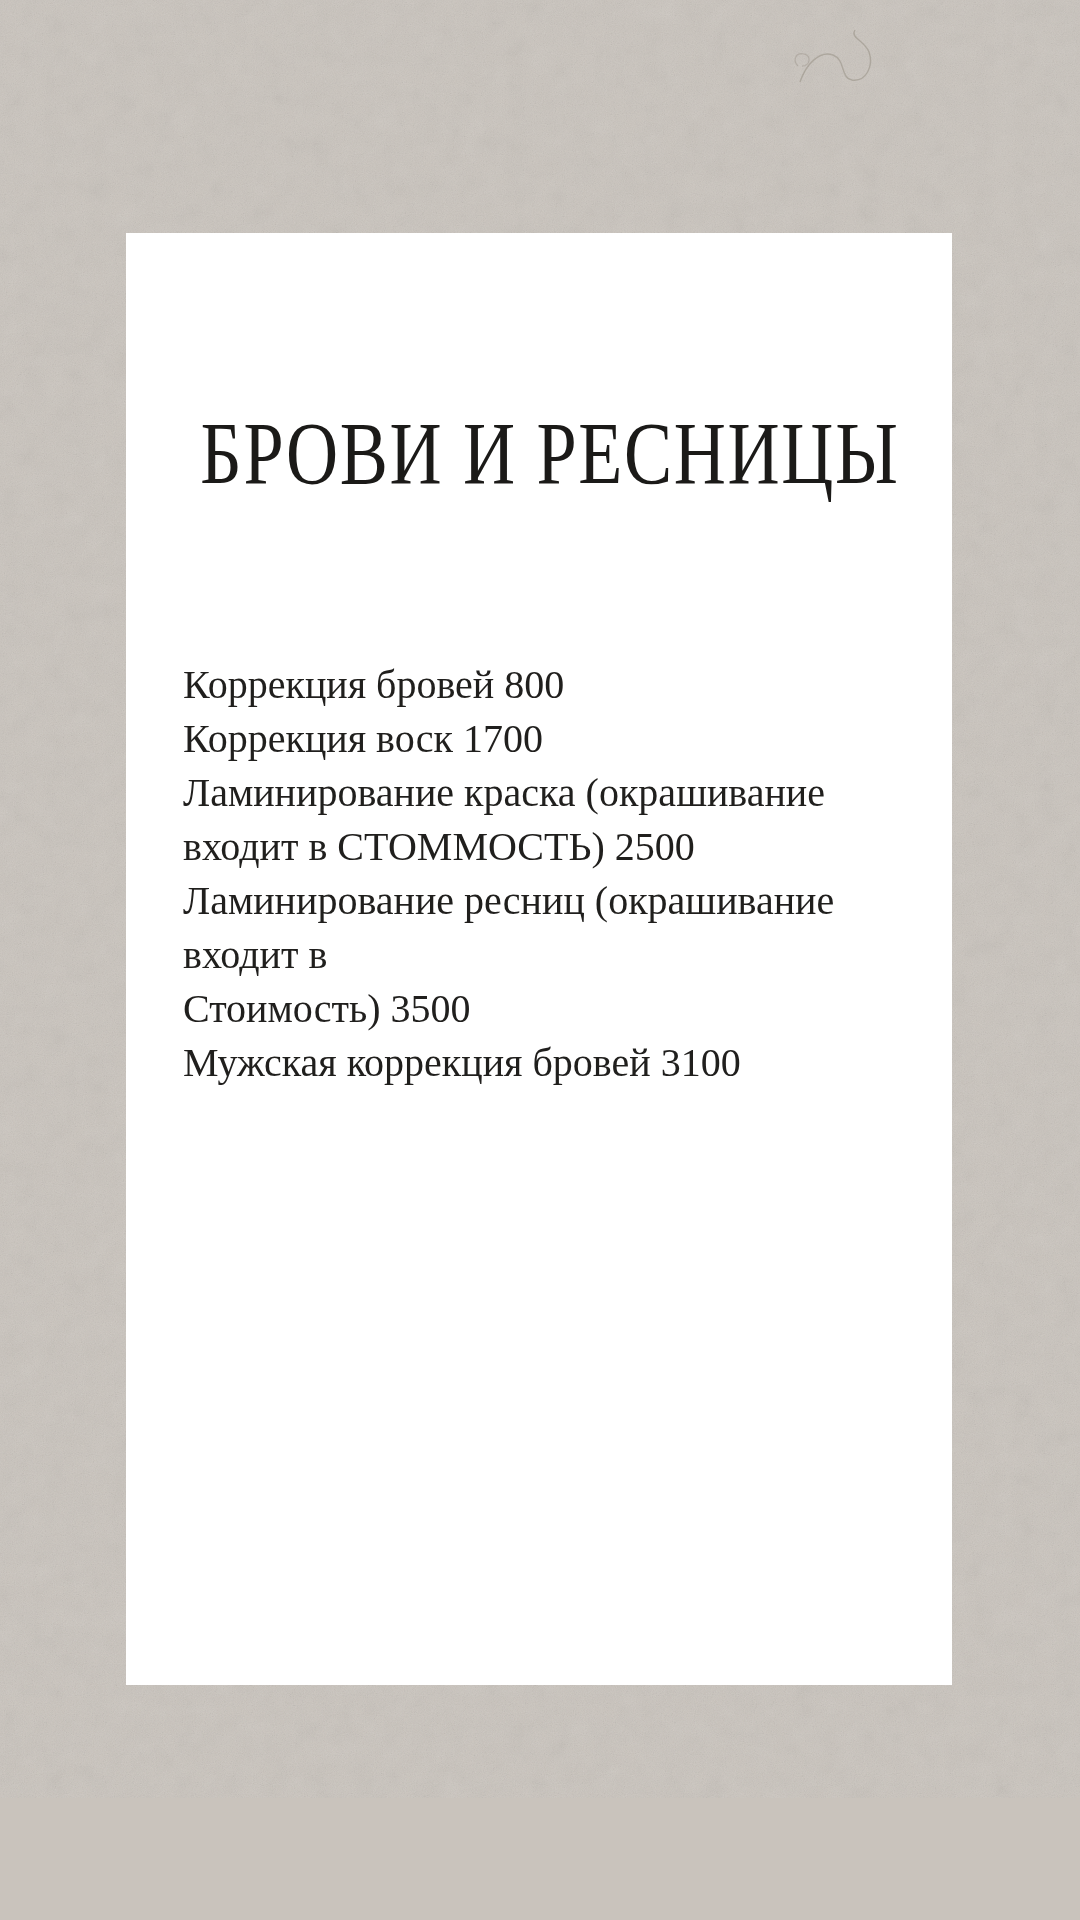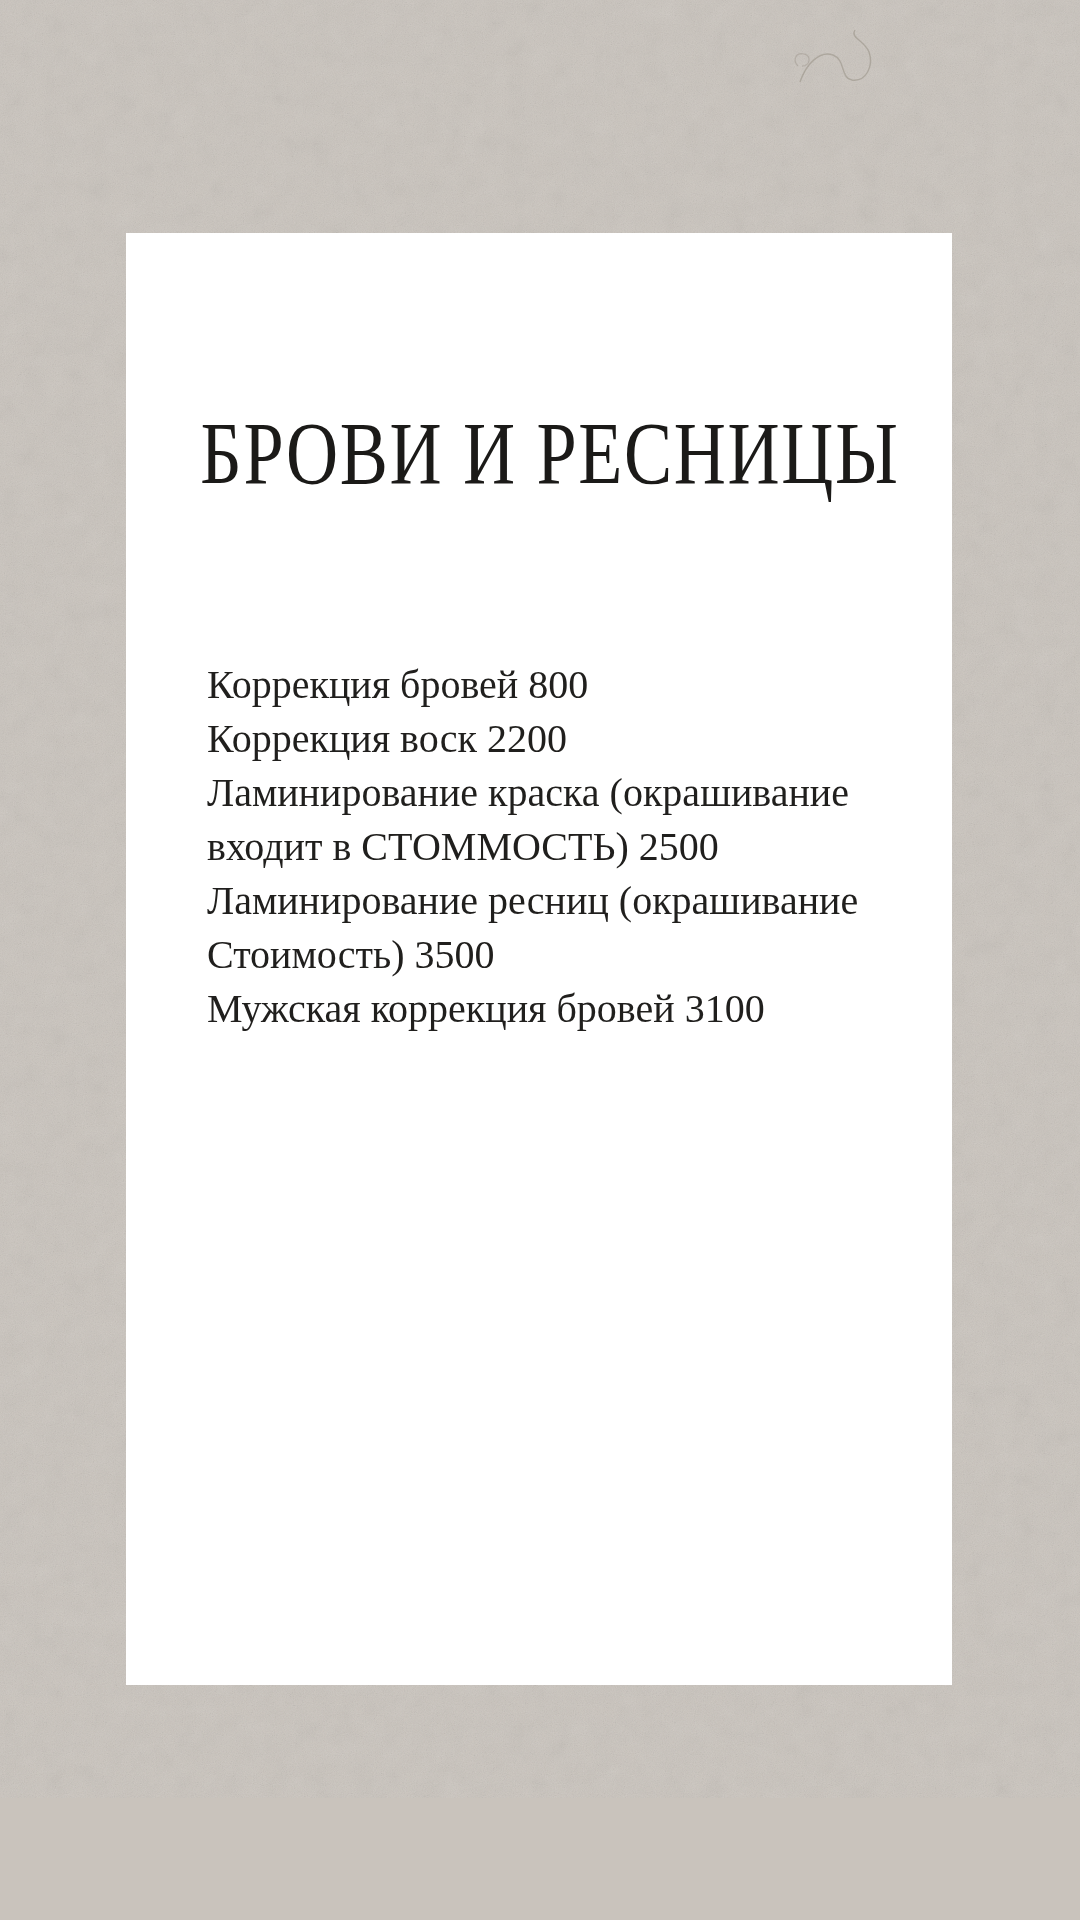--- a/index.html
+++ b/index.html
@@ -50,21 +50,20 @@
     top: 425px;
     width: 740px;
     font-family: "Liberation Serif", serif;
     font-weight: 400;
     font-size: 40px;
     line-height: 54px;
     color: #201f1d;
   }
   .line {
     white-space: nowrap;
-    margin-left: 24px;
   }
 </style>
 </head>
 <body>
 
 <div class="stage">
 
   <svg class="texture" width="1080" height="1920" viewBox="0 0 1080 1920" xmlns="http://www.w3.org/2000/svg">
     <filter id="grainFine" x="0" y="0" width="100%" height="100%">
       <feTurbulence type="fractalNoise" baseFrequency="0.9" numOctaves="3" seed="7" stitchTiles="stitch"></feTurbulence>
@@ -82,22 +81,23 @@
                C 866 82 874 66 869 52 C 864 40 850 38 855 30" fill="none" stroke="#8b8478" stroke-width="1.4" opacity="0.45"></path>
       <path d="M 798 66 C 792 60 796 52 804 54 C 812 56 810 66 802 66" fill="none" stroke="#8b8478" stroke-width="1.2" opacity="0.35"></path>
     </g>
   </svg>
 
   <div class="card">
     <h1 class="title">БРОВИ И РЕСНИЦЫ</h1>
 
     <div class="list">
       <div class="line">Коррекция бровей 800</div>
-      <div class="line">Коррекция воск 2200</div>
+      <div class="line">Коррекция воск 1700</div>
       <div class="line">Ламинирование краска (окрашивание</div>
       <div class="line">входит в СТОММОСТЬ) 2500</div>
       <div class="line">Ламинирование ресниц (окрашивание</div>
+      <div class="line">входит в</div>
       <div class="line">Стоимость) 3500</div>
       <div class="line">Мужская коррекция бровей 3100</div>
     </div>
   </div>
 
 </div>
 
 </body></html>

